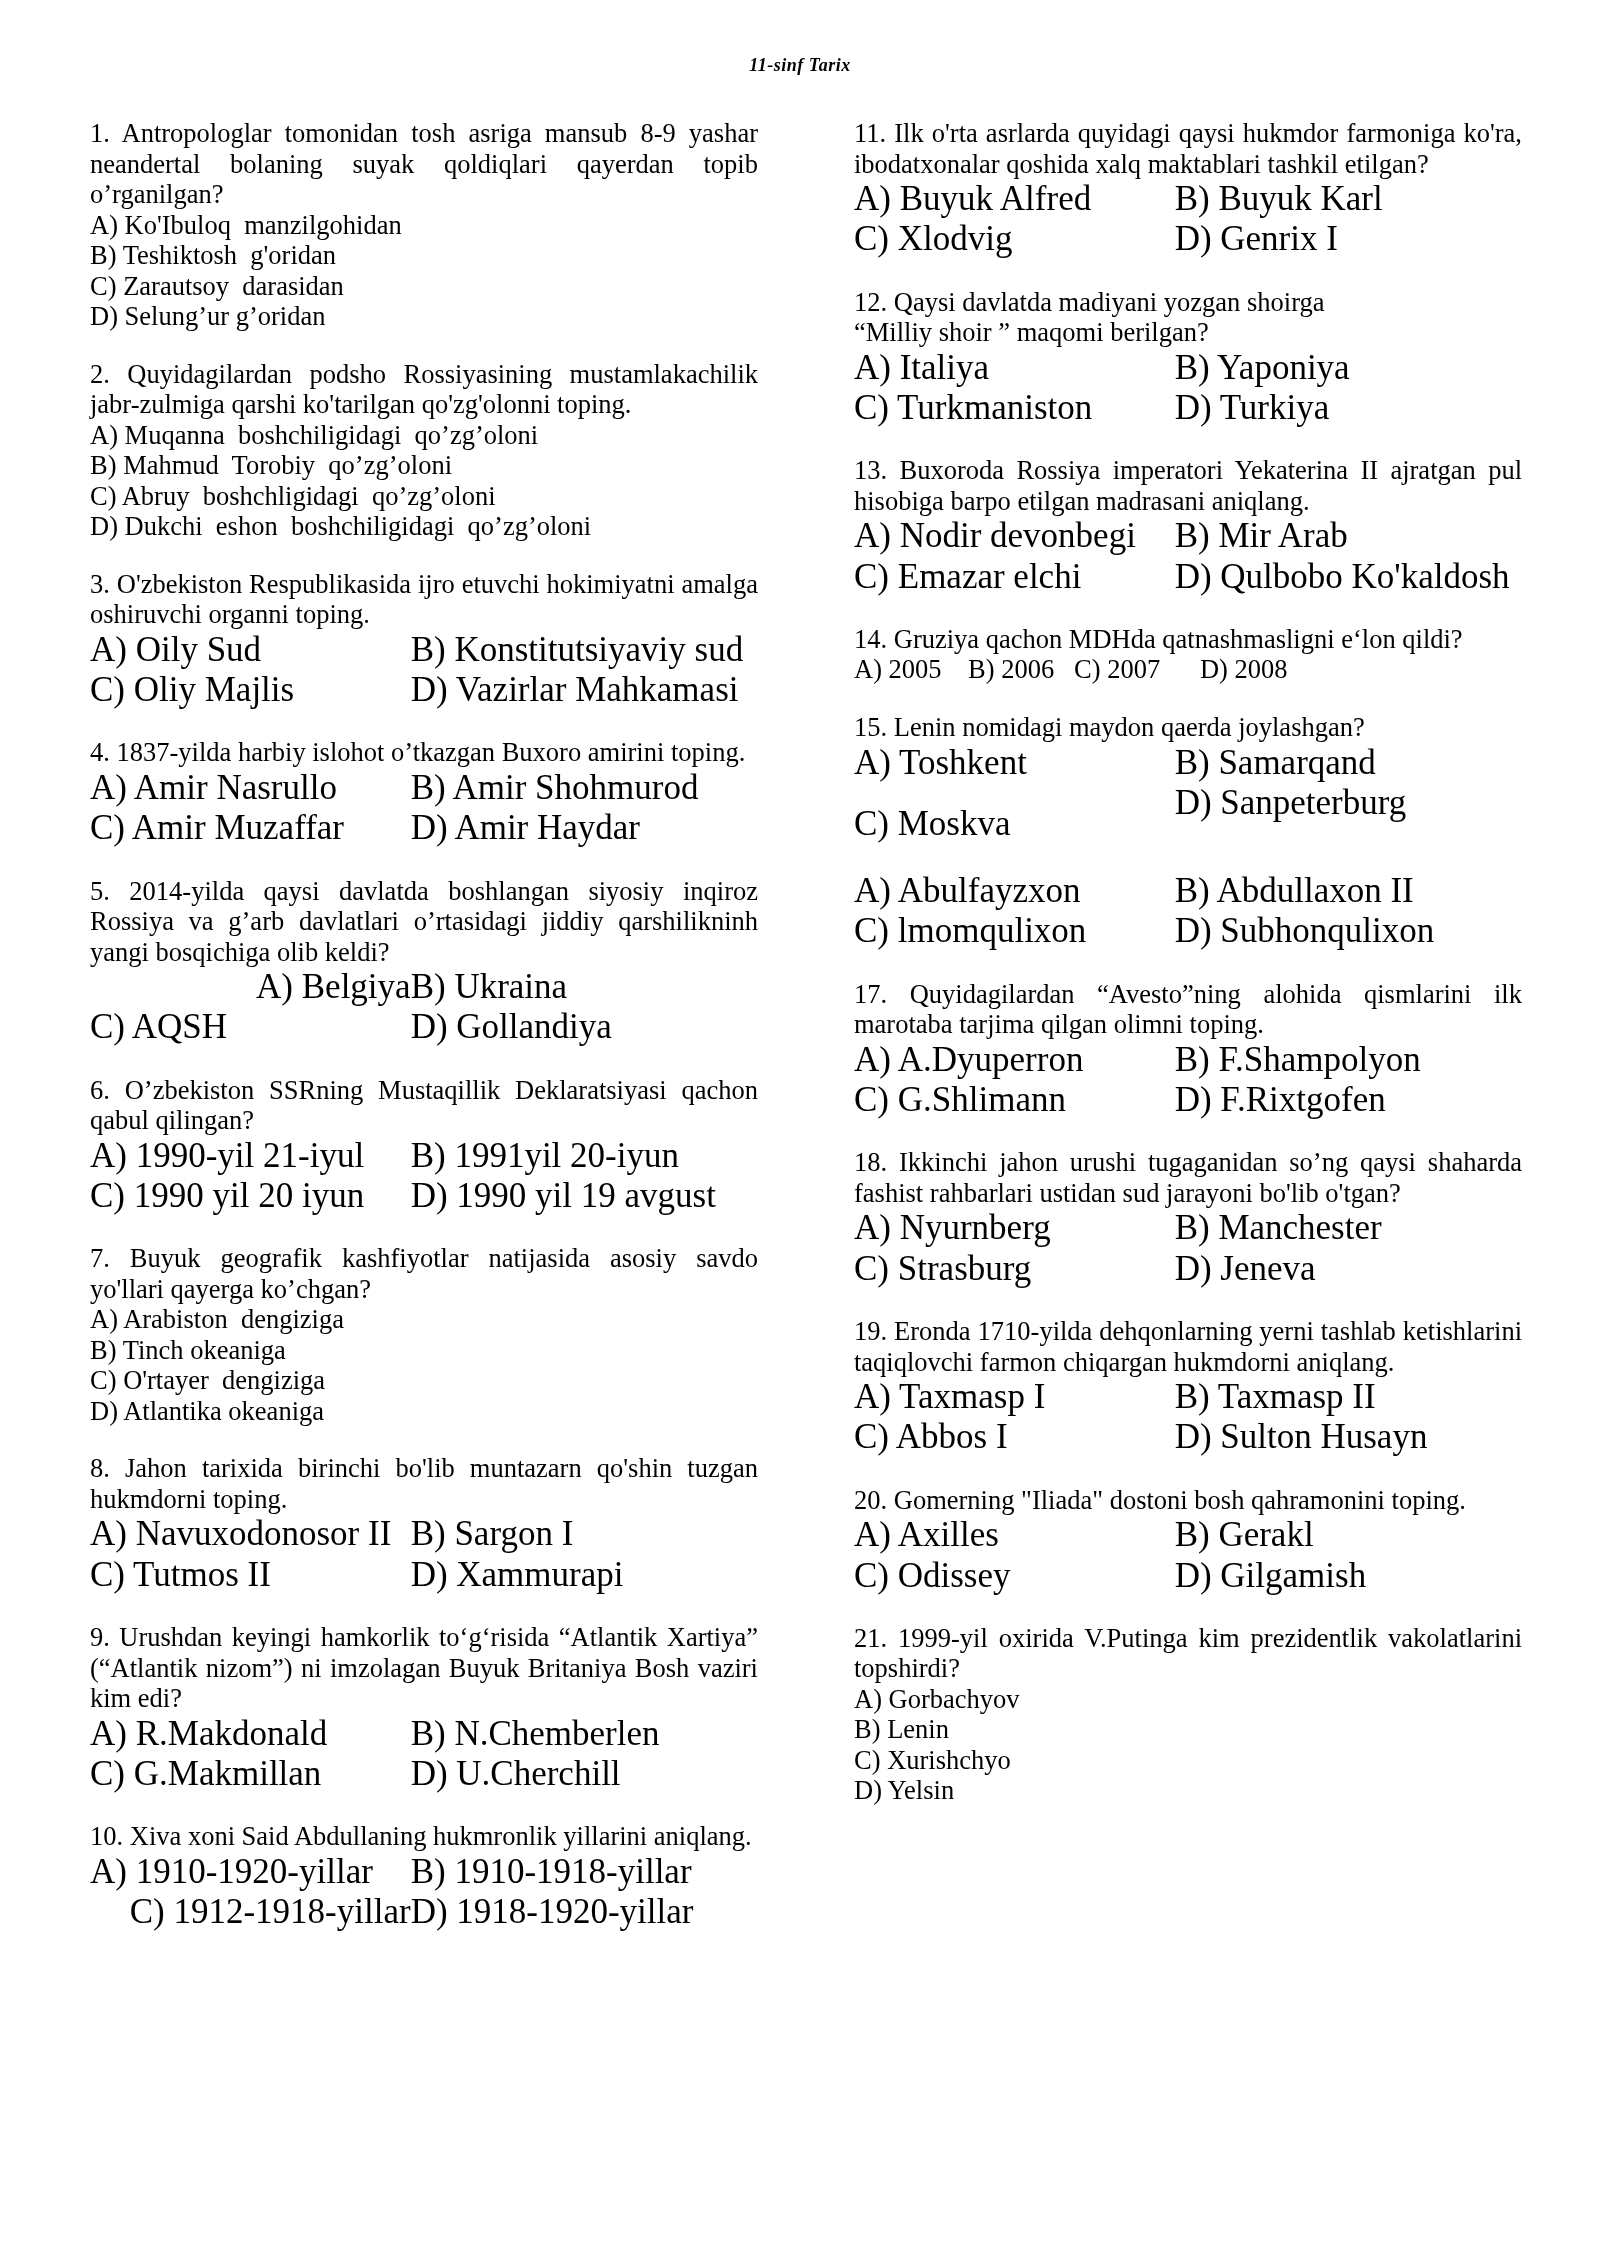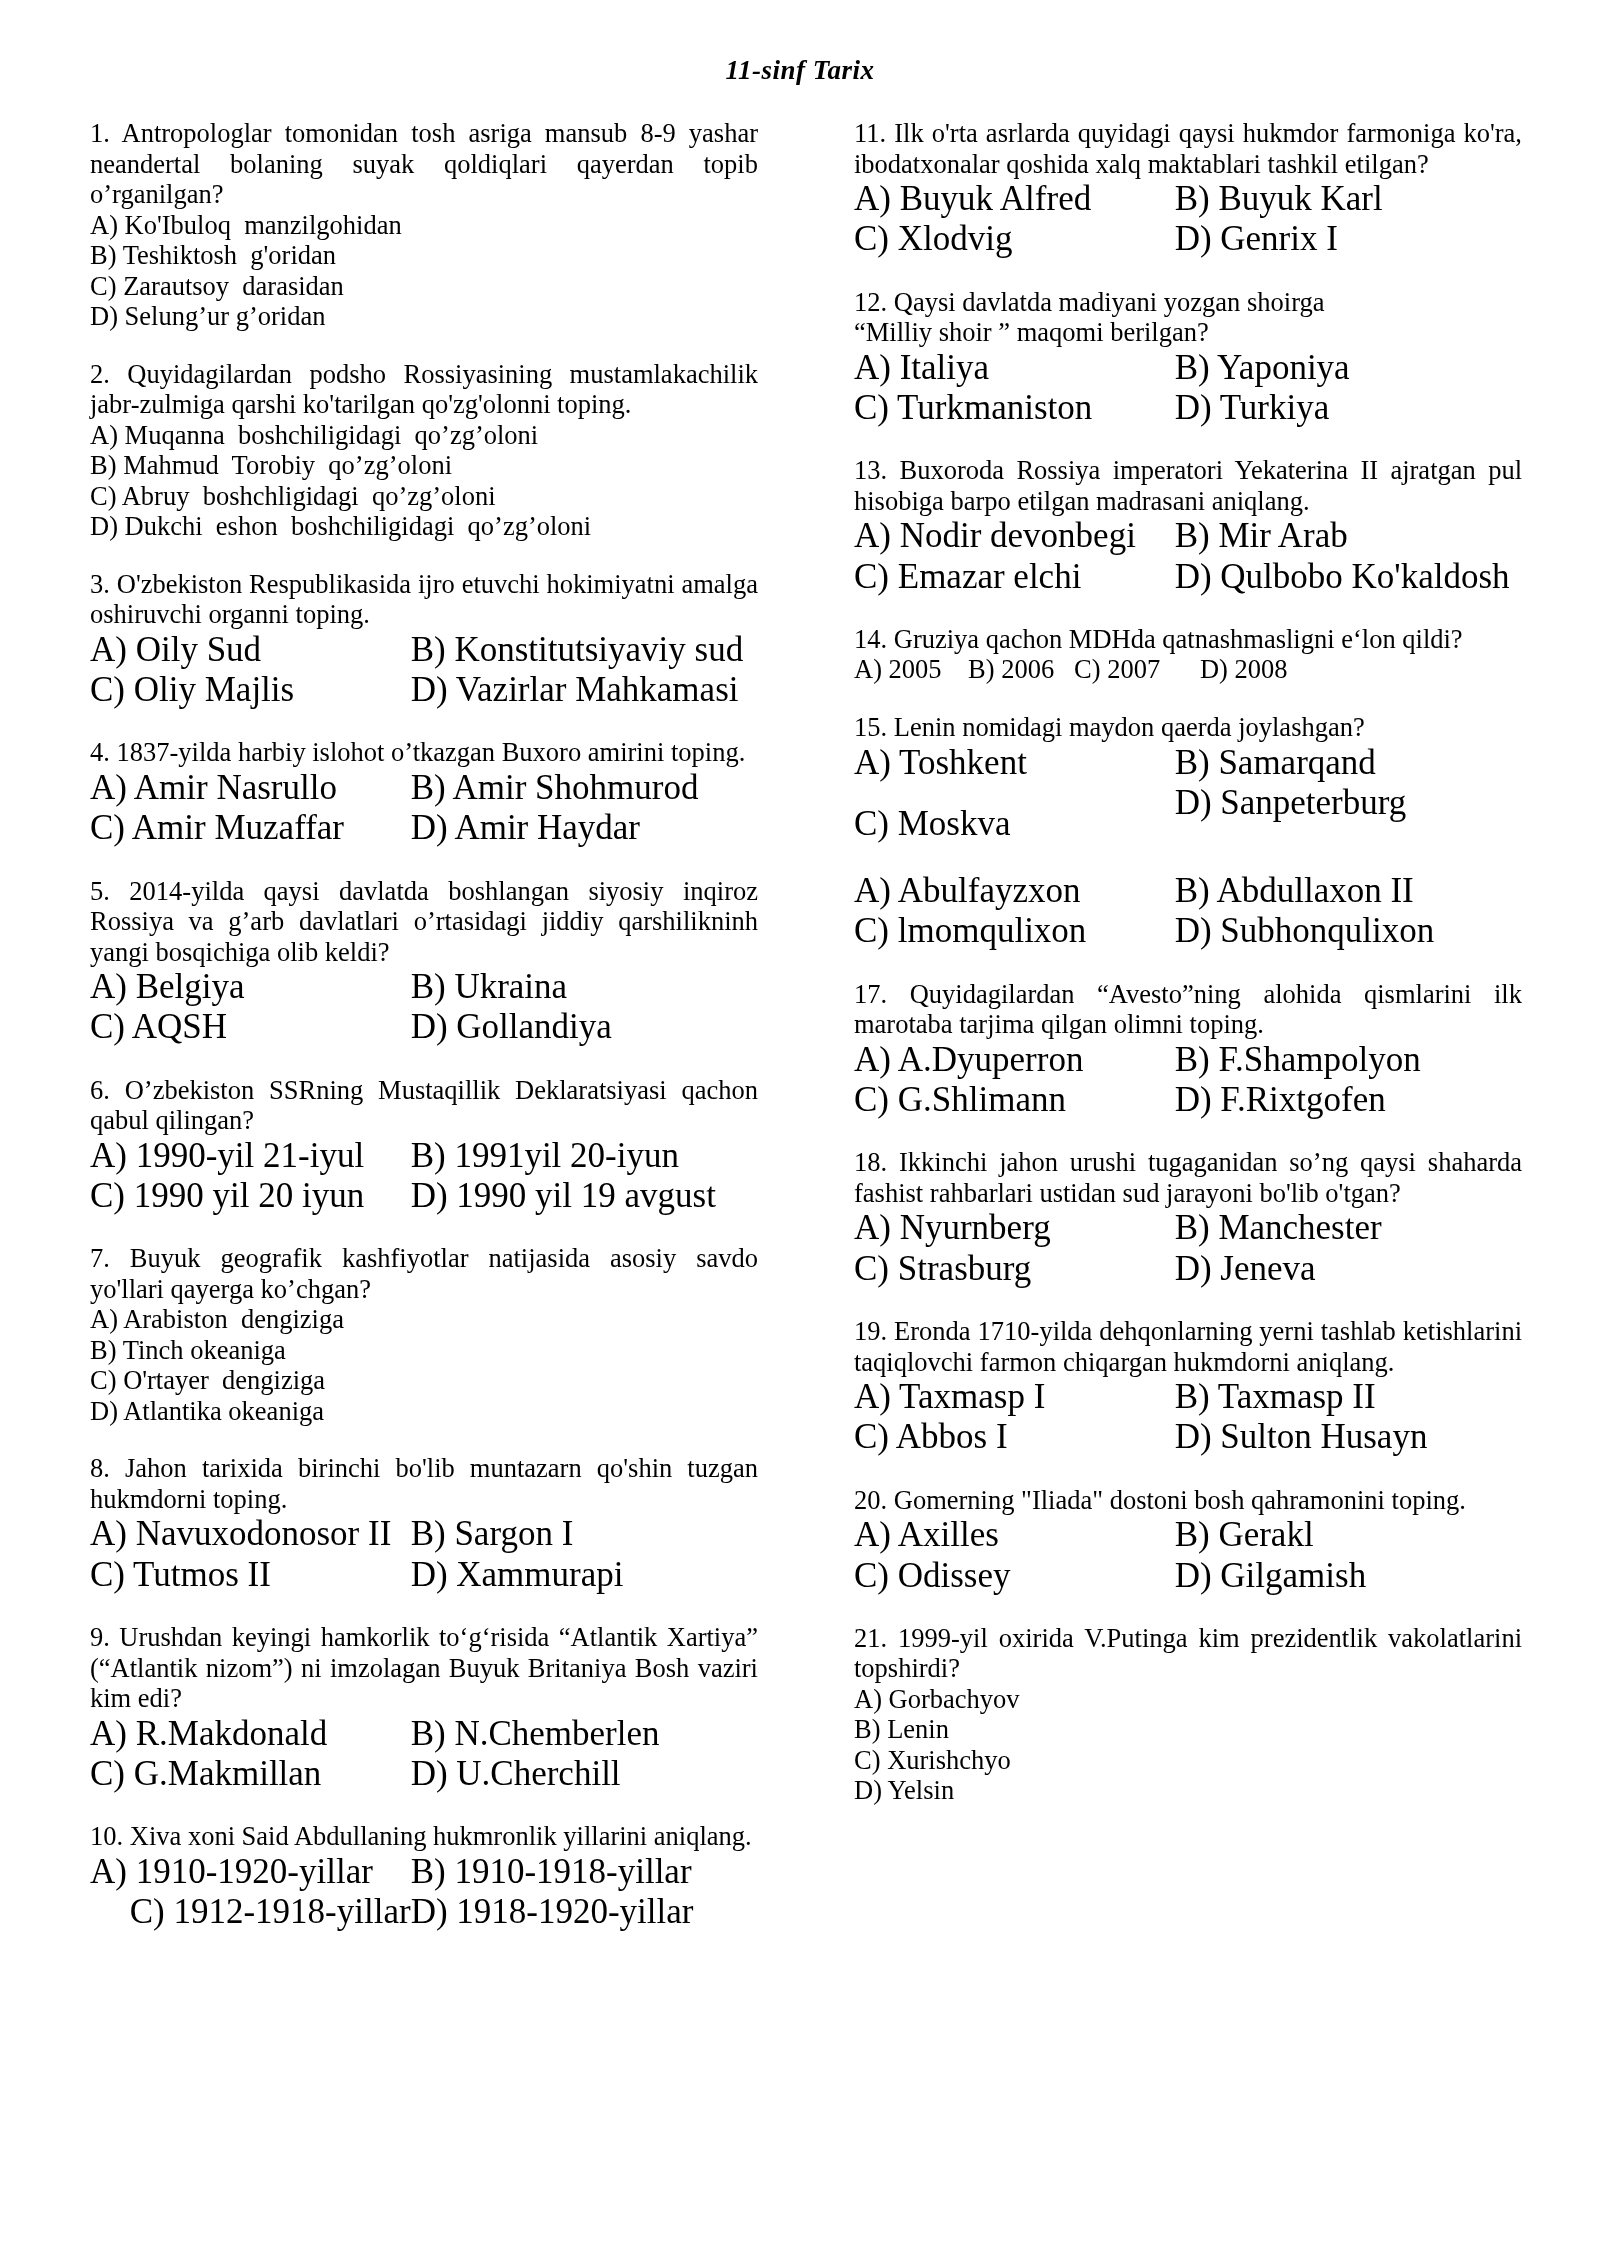--- a/index.html
+++ b/index.html
@@ -14,21 +14,21 @@
     background: #ffffff;
     font-family: "Liberation Serif", "DejaVu Serif", serif;
     color: #000000;
     box-sizing: border-box;
     overflow: hidden;
   }
   .doc-title {
     text-align: center;
     font-weight: bold;
     font-style: italic;
-    font-size: 27px;
+    font-size: 18px;
     letter-spacing: 0.5px;
     padding-top: 55px;
     padding-bottom: 0;
     margin: 0;
   }
   .columns {
     position: absolute;
     top: 118px;
     left: 0;
     right: 0;
@@ -112,21 +112,21 @@
             <span style="width: 52%;">B) Amir Shohmurod</span>
           </div>
           <div class="opt-row">
             <span style="width: 48%;">C) Amir Muzaffar</span>
             <span style="width: 52%;">D) Amir  Haydar</span>
           </div>
         </div>
         <div class="q-block">
           <div class="q-stem">5. 2014-yilda qaysi davlatda boshlangan siyosiy inqiroz Rossiya va g’arb davlatlari o’rtasidagi jiddiy qarshilikninh yangi bosqichiga olib keldi?</div>
           <div class="opt-row">
-            <span style="width: 48%;">A) Belgiya</span>
+            <span style="width: 48%; text-align: right;">A) Belgiya</span>
             <span style="width: 52%;">B) Ukraina</span>
           </div>
           <div class="opt-row">
             <span style="width: 48%;">C) AQSH</span>
             <span style="width: 52%;">D) Gollandiya</span>
           </div>
         </div>
         <div class="q-block">
           <div class="q-stem">6. O’zbekiston SSRning Mustaqillik Deklaratsiyasi qachon qabul qilingan?</div>
           <div class="opt-row">

